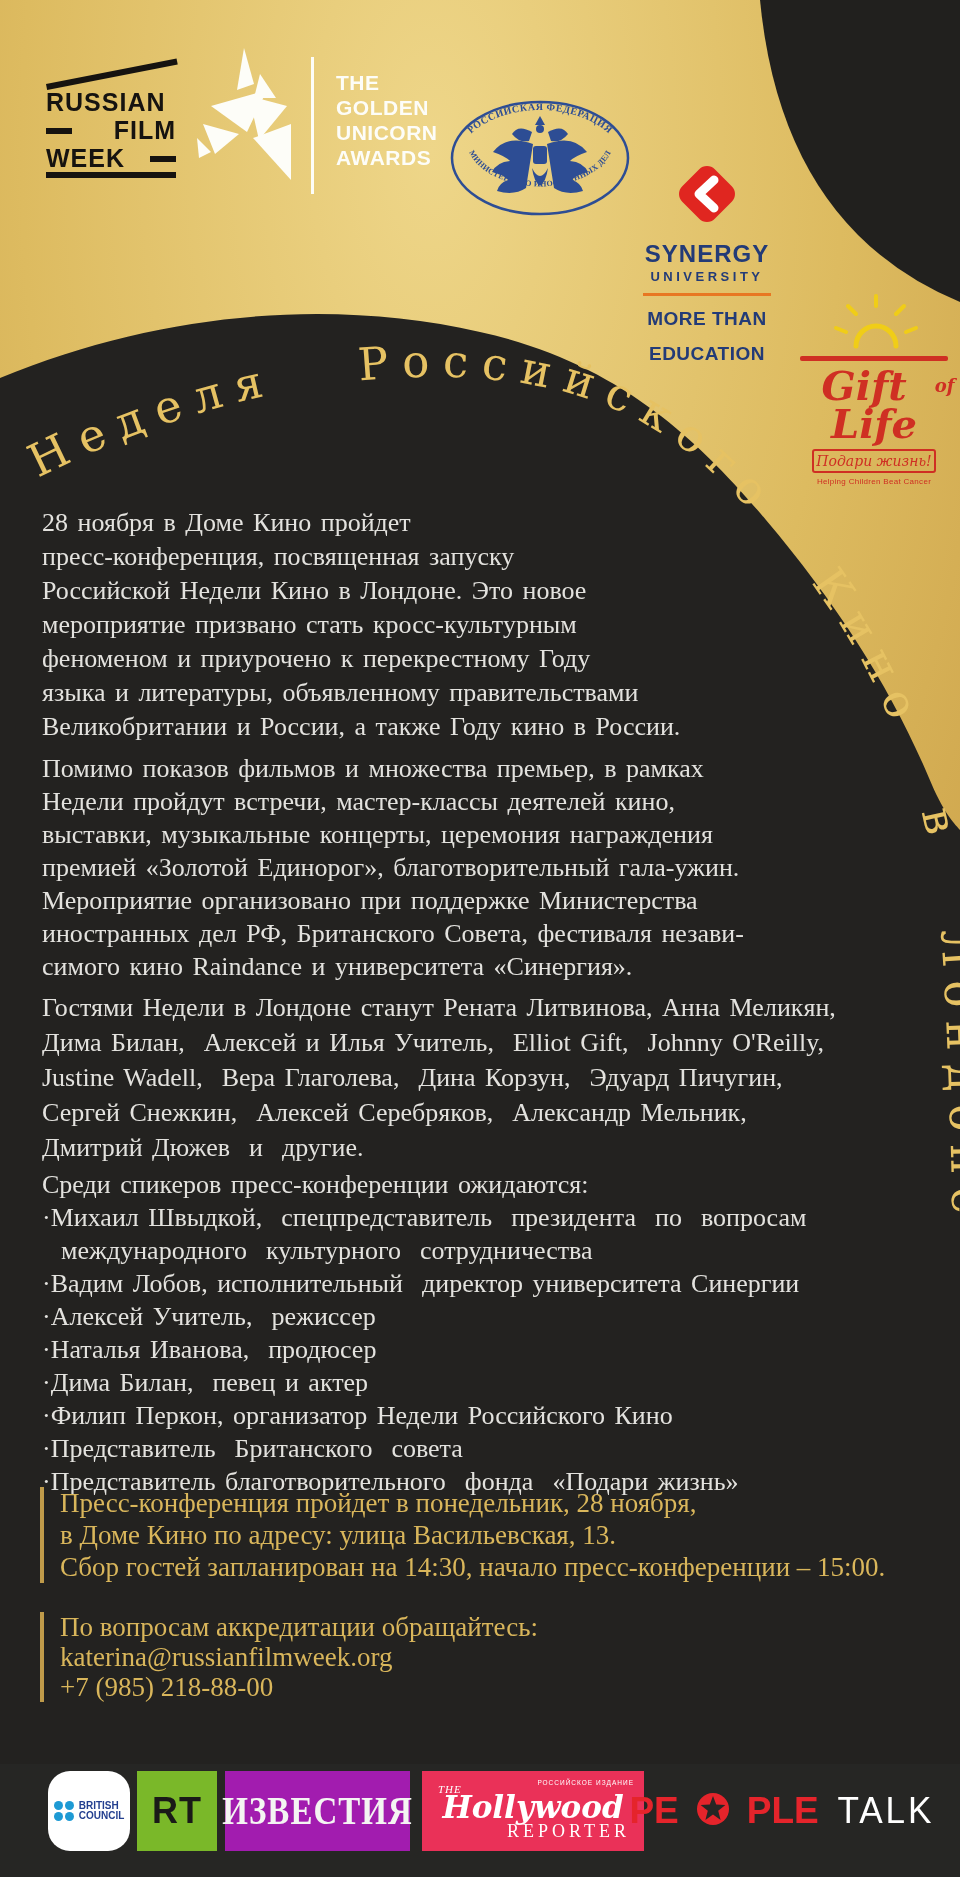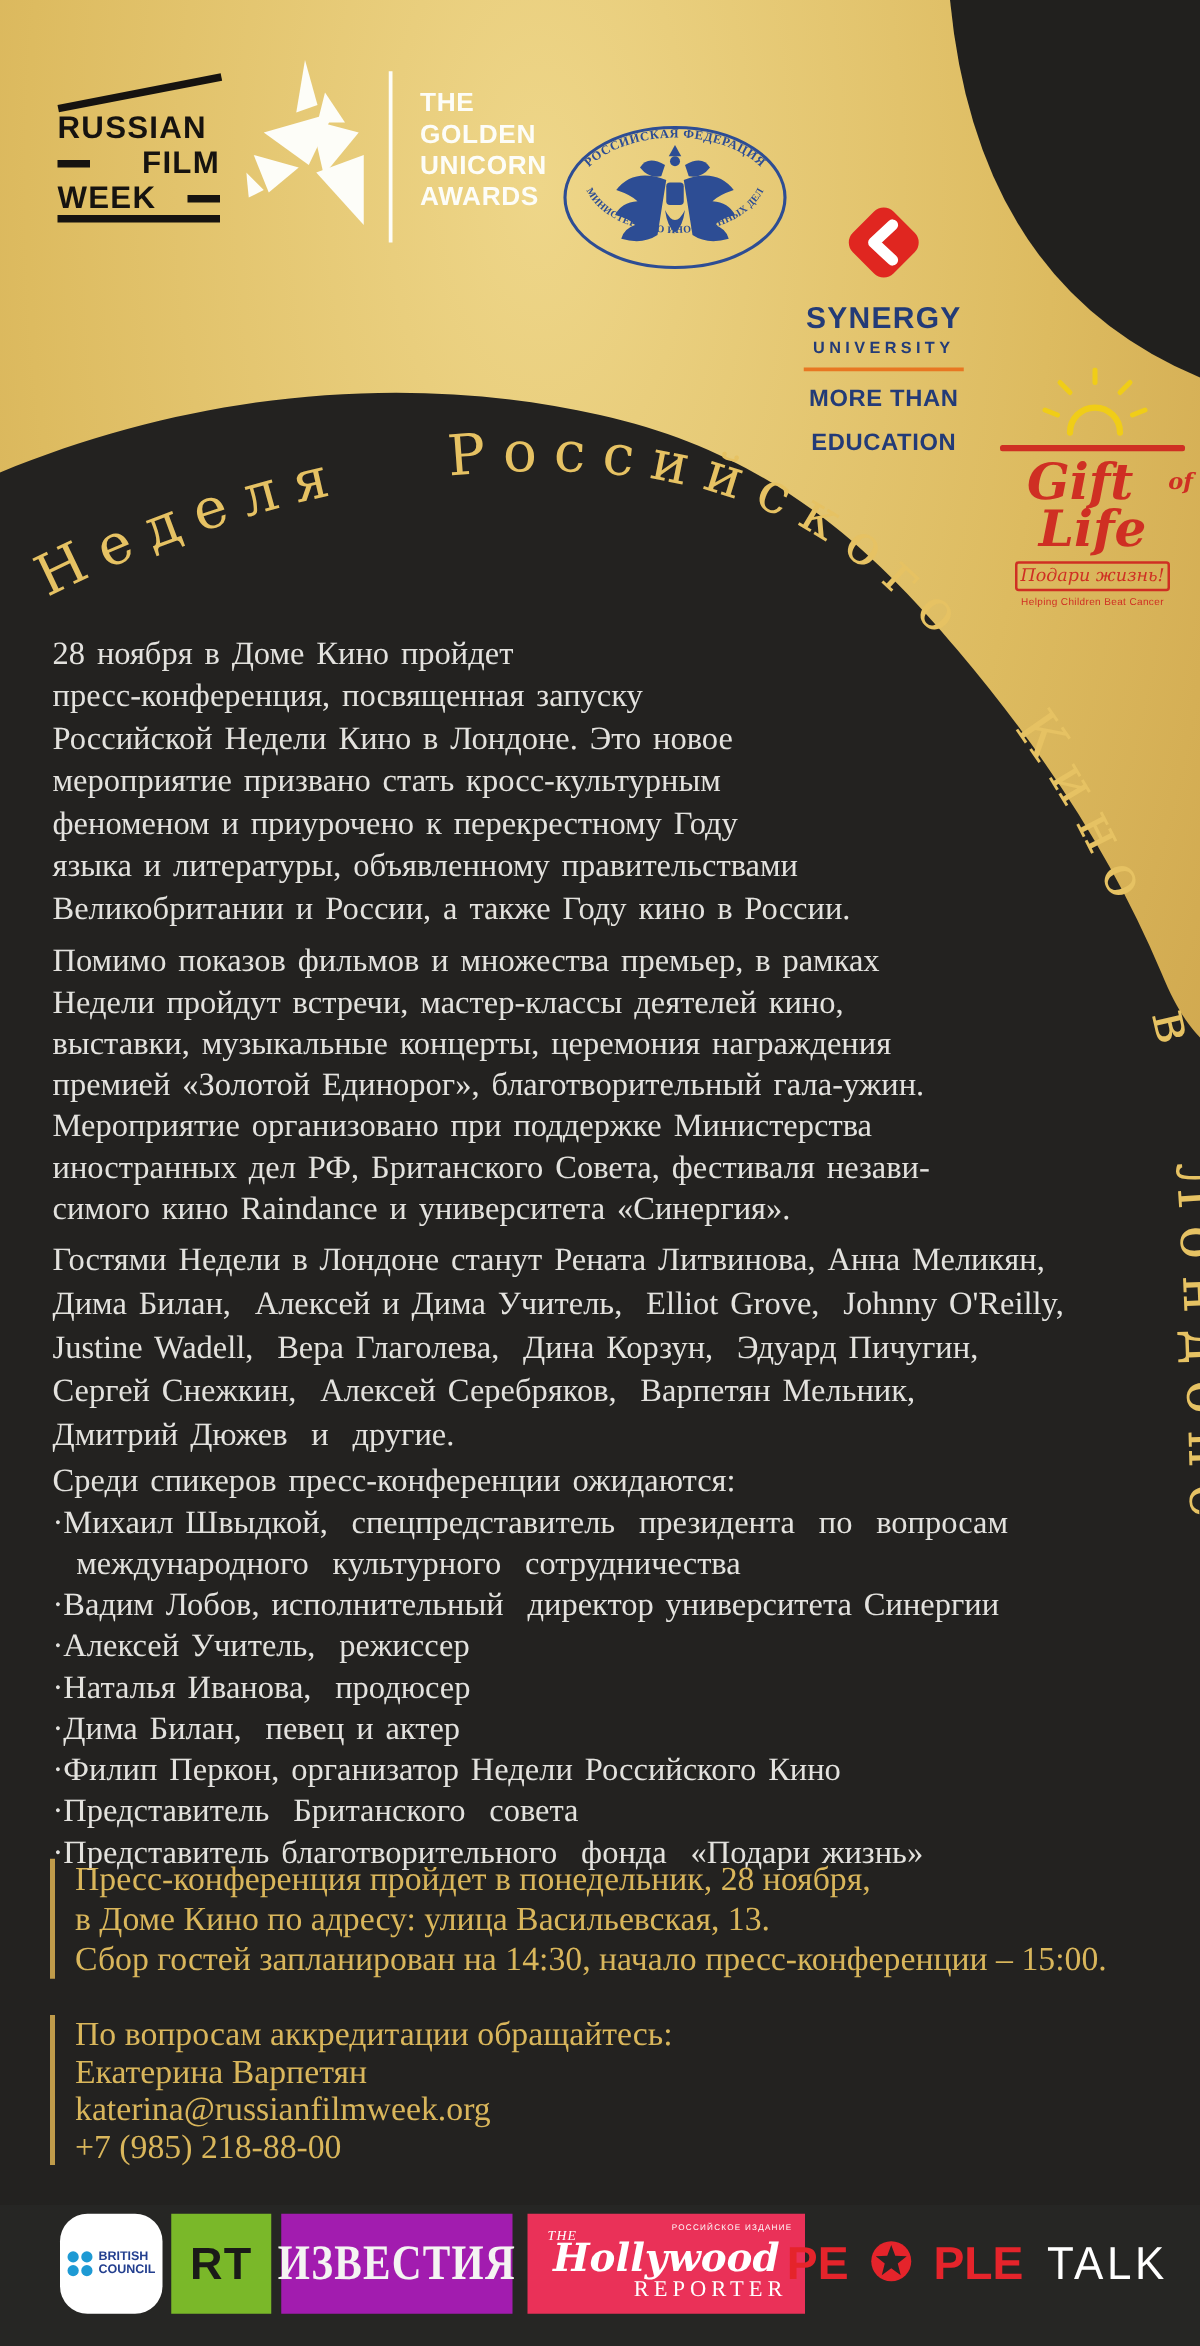--- a/index.html
+++ b/index.html
@@ -213,23 +213,23 @@
       <div class="line">Недели пройдут встречи, мастер-классы деятелей кино,</div>
       <div class="line">выставки, музыкальные концерты, церемония награждения</div>
       <div class="line">премией «Золотой Единорог», благотворительный гала-ужин.</div>
       <div class="line">Мероприятие организовано при поддержке Министерства</div>
       <div class="line">иностранных дел РФ, Британского Совета, фестиваля незави-</div>
       <div class="line">симого кино Raindance и университета «Синергия».</div>
     </div>
 
   <div class="block lh35" style="top:990px">
       <div class="line">Гостями Недели в Лондоне станут Рената Литвинова, Анна Меликян,</div>
-      <div class="line">Дима Билан,  Алексей и Дима Учитель,  Elliot Grove,  Johnny O'Reilly,</div>
+      <div class="line">Дима Билан,  Алексей и Илья Учитель,  Elliot Gift,  Johnny O'Reilly,</div>
       <div class="line">Justine Wadell,  Вера Глаголева,  Дина Корзун,  Эдуард Пичугин,</div>
-      <div class="line">Сергей Снежкин,  Алексей Серебряков,  Варпетян Мельник,</div>
+      <div class="line">Сергей Снежкин,  Алексей Серебряков,  Александр Мельник,</div>
       <div class="line">Дмитрий Дюжев  и  другие.</div>
     </div>
 
   <div class="block lh33" style="top:1168px">
     <div class="line">Среди спикеров пресс-конференции ожидаются:</div>
     <div>
         <div class="line">·Михаил Швыдкой,  спецпредставитель  президента  по  вопросам</div>
         <div class="line">  международного  культурного  сотрудничества</div>
         <div class="line">·Вадим Лобов, исполнительный  директор университета Синергии</div>
         <div class="line">·Алексей Учитель,  режиссер</div>
@@ -242,21 +242,20 @@
   </div>
 
   <div class="gold-block" style="top:1487px">
       <div class="line">Пресс-конференция пройдет в понедельник, 28 ноября,</div>
       <div class="line">в Доме Кино по адресу: улица Васильевская, 13.</div>
       <div class="line">Сбор гостей запланирован на 14:30, начало пресс-конференции – 15:00.</div>
     </div>
 
   <div class="gold-block contact" style="top:1612px">
       <div class="line">По вопросам аккредитации обращайтесь:</div>
-      <div class="line">Екатерина Варпетян</div>
       <div class="line">katerina@russianfilmweek.org</div>
       <div class="line">+7 (985) 218-88-00</div>
     </div>
 
   <div class="footer-band">
     <div class="tile bc">
       <span class="bc-dots">
         <span class="bc-dot"></span>
           <span class="bc-dot"></span>
         <span class="bc-dot"></span>

